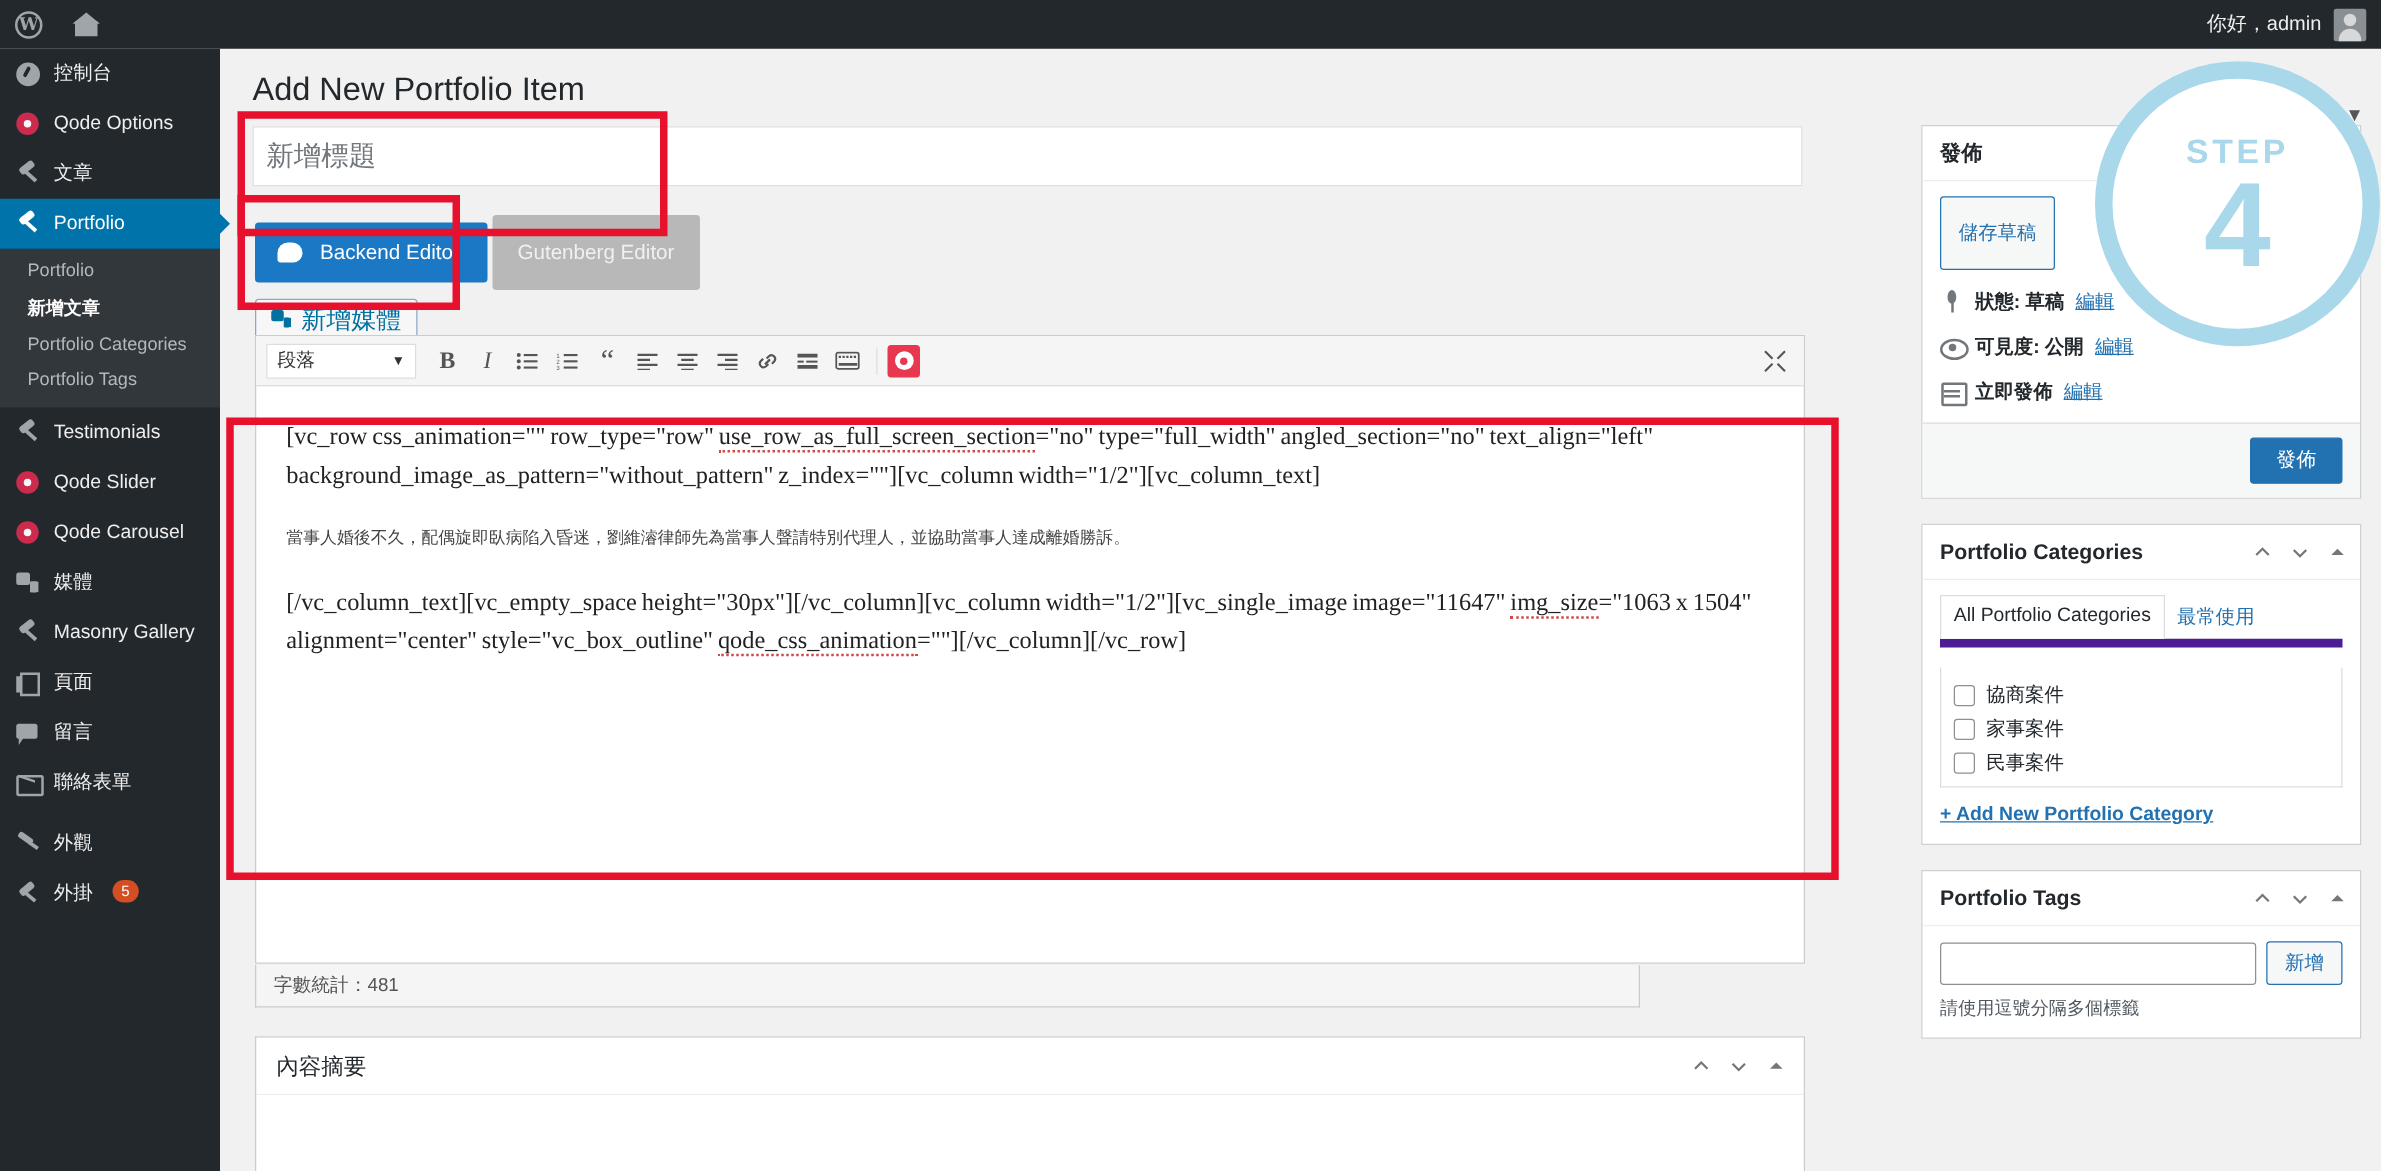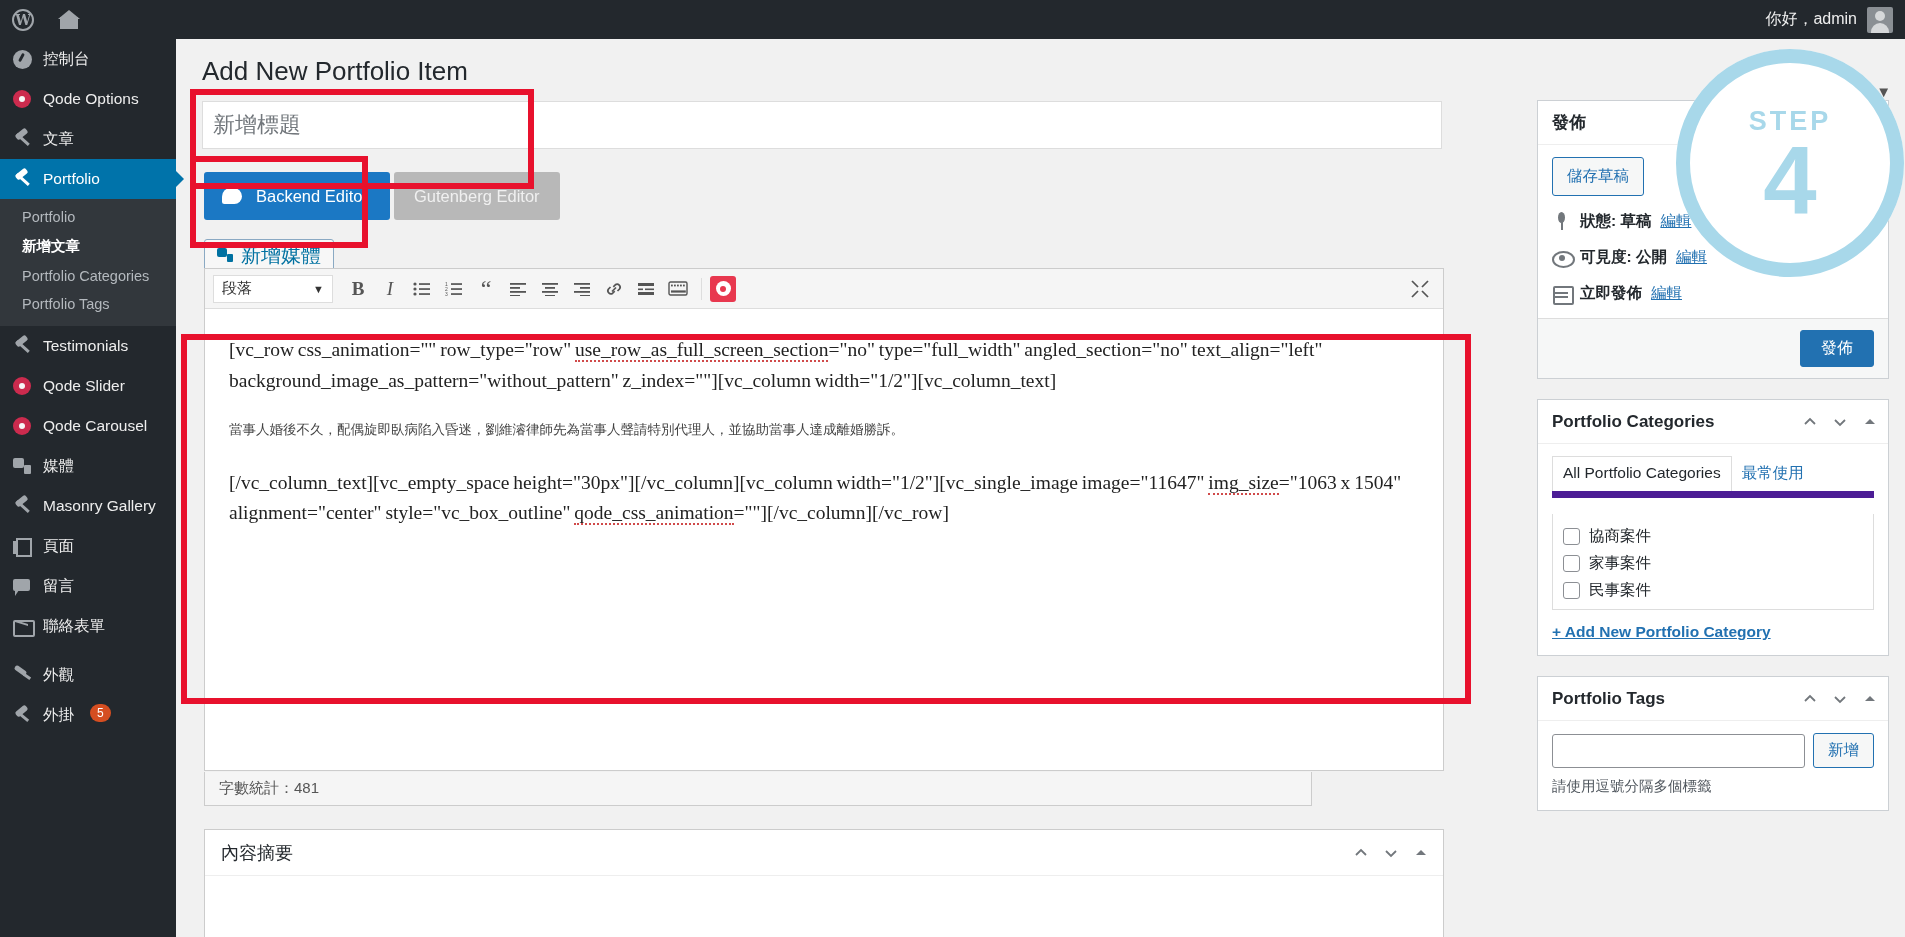--- a/index.html
+++ b/index.html
@@ -99,21 +99,21 @@
   #title::placeholder{ color:#72777c; }
 
   
   #editor-modes{ position:absolute; left:28px; top:133px; display:flex; align-items:center; }
   .btn-backend{
     background:#1b78c4; color:#fff; border:none; height:48px; padding:0 22px 0 18px;
     font-size:16.5px; display:flex; align-items:center; gap:14px; border-radius:3px; cursor:pointer;
   }
   .btn-backend .blob{ width:20px;height:16px;background:#fff;border-radius:10px 10px 9px 3px;}
   .btn-gutenberg{
-    background:#b8b8b8; color:#f0f0f0; border:none; height:48px; padding:0 20px;
+    background:#b8b8b8; color:#f0f0f0; border:none; height:60px; padding:0 20px;
     font-size:16.5px; border-radius:3px; margin-left:4px; cursor:pointer;text-align:right;
   }
 
   
   #wp-content-media-buttons{ position:absolute; left:28px; top:200px; }
   .btn-addmedia{
     background:#f7f7f7; border:1px solid #8aa9c3; color:#0071a1; border-radius:3px;
     font-size:20px; height:33px; padding:0 12px; display:flex; align-items:center; gap:7px; cursor:pointer;
   }
   .mini-media{ width:17px;height:17px;position:relative;}
@@ -191,21 +191,21 @@
     padding:0 10px 0 14px; border-bottom:1px solid #eee;
   }
   .pb-title{ font-size:17px; font-weight:bold; color:#23282d;}
   .pb-tools{ display:flex; align-items:center; gap:14px; color:#72777c; }
   .chev{ width:16px;height:16px; display:block;}
   .pb-body{ padding:12px 14px 14px 14px; }
 
   .submit-row{ display:flex; justify-content:space-between; align-items:center; }
   .btn-sec{
     background:#f6f7f7; border:1px solid #2271b1; color:#2271b1; border-radius:3px;
-    font-size:15.5px; padding:8px 14px; cursor:pointer;
+    font-size:15.5px; padding:18px 14px; cursor:pointer;
   }
   .misc-line{ display:flex; align-items:center; gap:9px; font-size:15.5px; color:#23282d; margin-top:15px; font-weight:bold;}
   .misc-line .lnk{ color:#2271b1; text-decoration:underline; font-weight:normal; }
   .mi{ width:19px;height:19px;flex:0 0 19px;position:relative; }
   .mi-pin:before{content:"";position:absolute;left:6px;top:0;width:7px;height:11px;border-radius:50% 50% 50% 50%;background:#72777c;}
   .mi-pin:after{content:"";position:absolute;left:8.5px;top:9px;width:2px;height:9px;background:#72777c;}
   .mi-eye:before{content:"";position:absolute;left:0;top:3px;width:19px;height:13px;border-radius:50%;border:2px solid #72777c;}
   .mi-eye:after{content:"";position:absolute;left:6.5px;top:7px;width:6px;height:6px;border-radius:50%;background:#72777c;}
   .mi-cal:before{content:"";position:absolute;left:1px;top:2px;width:17px;height:15px;border:2px solid #72777c;border-radius:2px;}
   .mi-cal:after{content:"";position:absolute;left:3px;top:8px;width:13px;height:2px;background:#72777c;box-shadow:0 4px 0 #72777c;}

